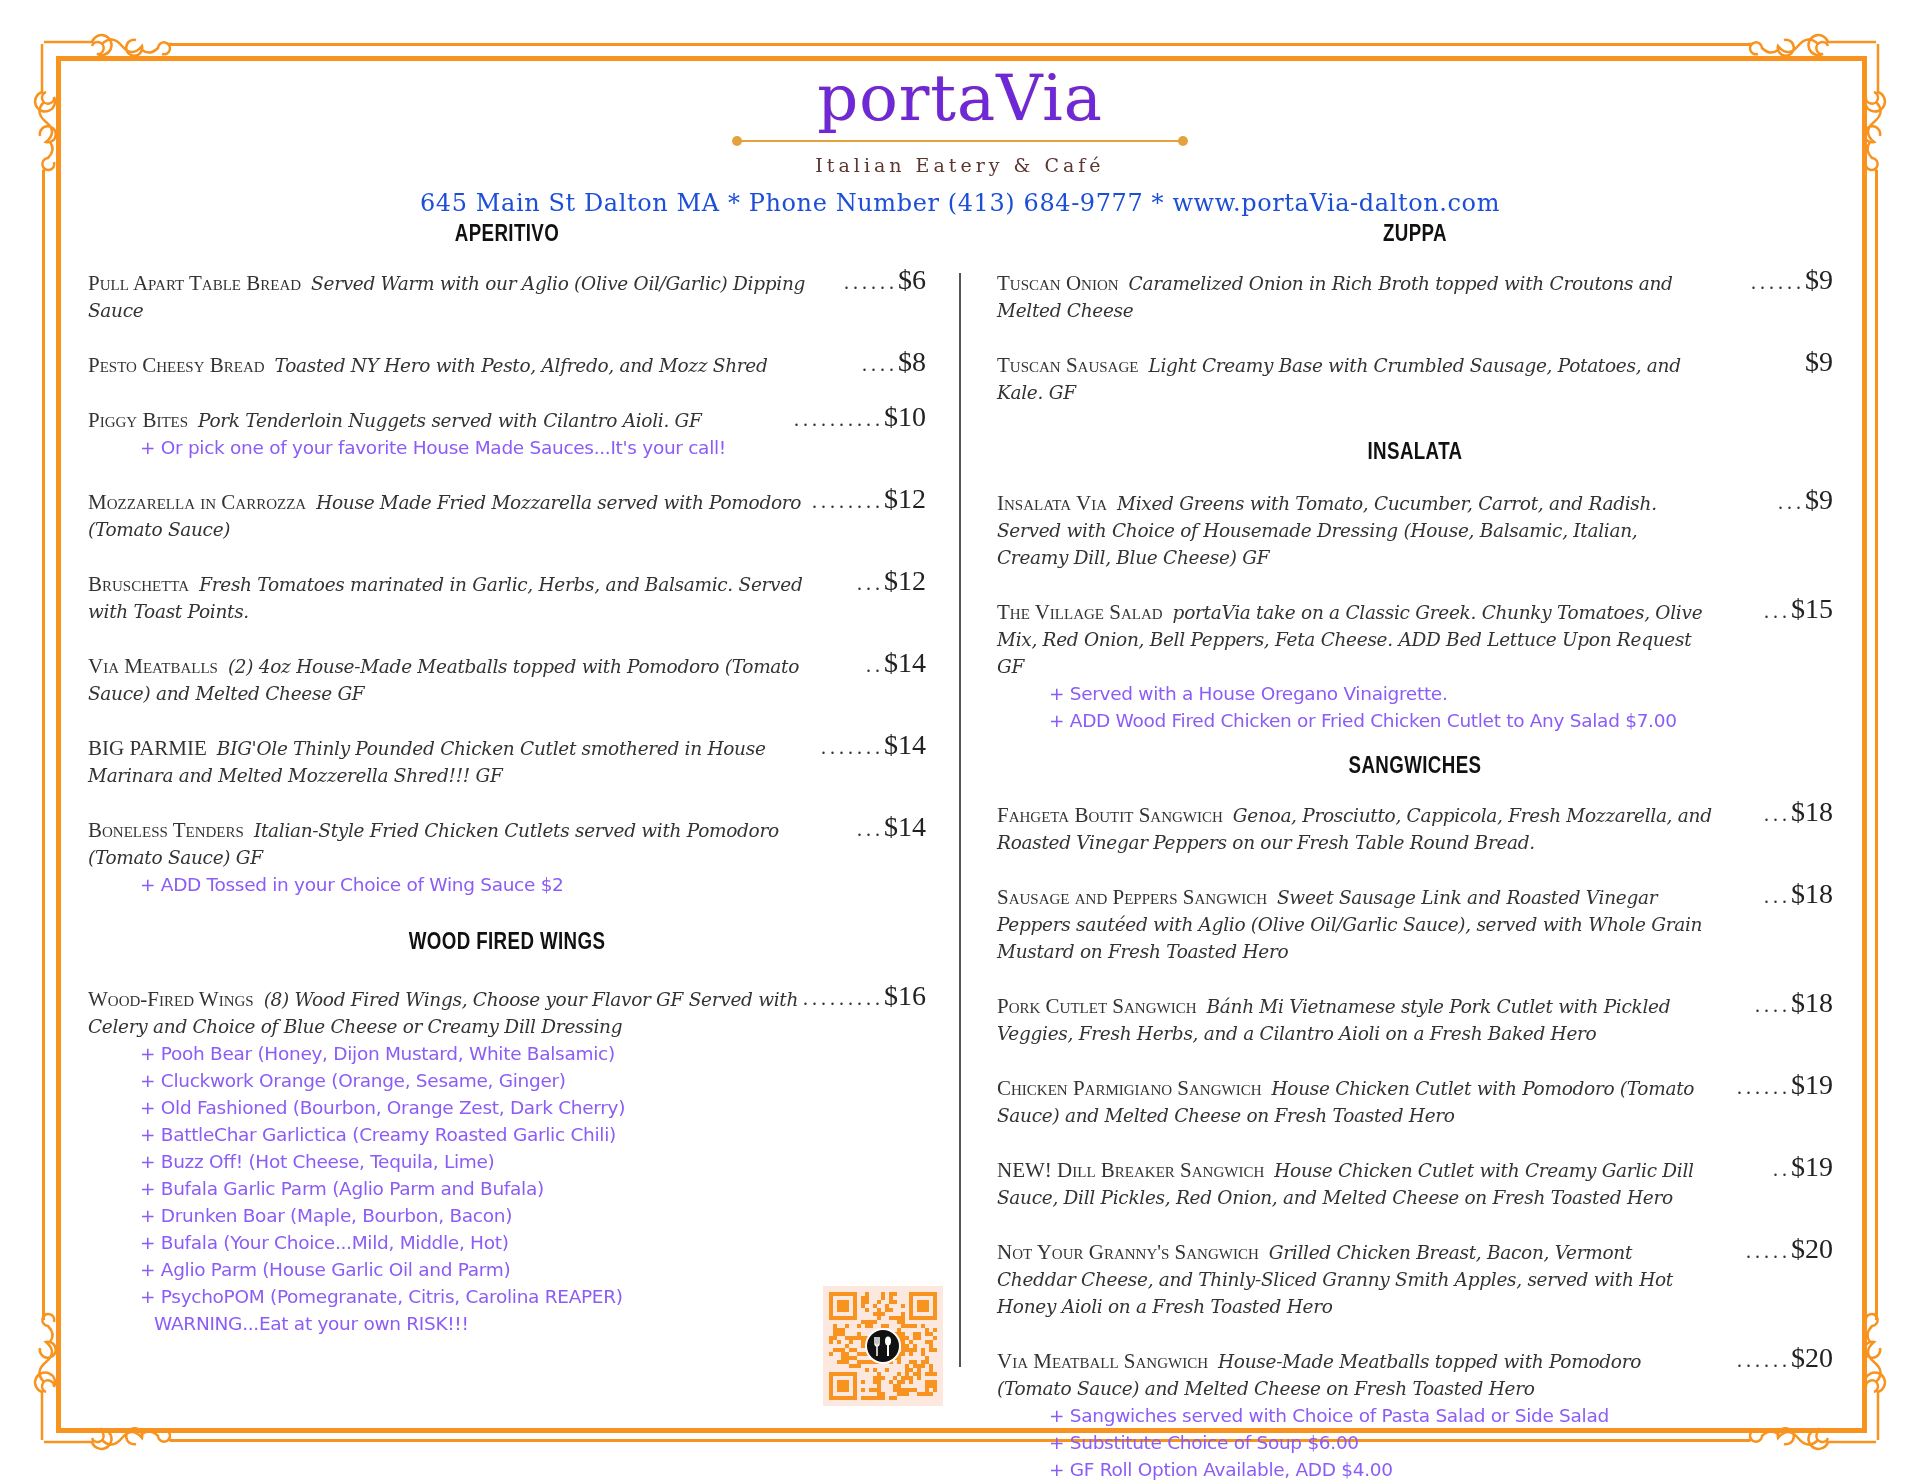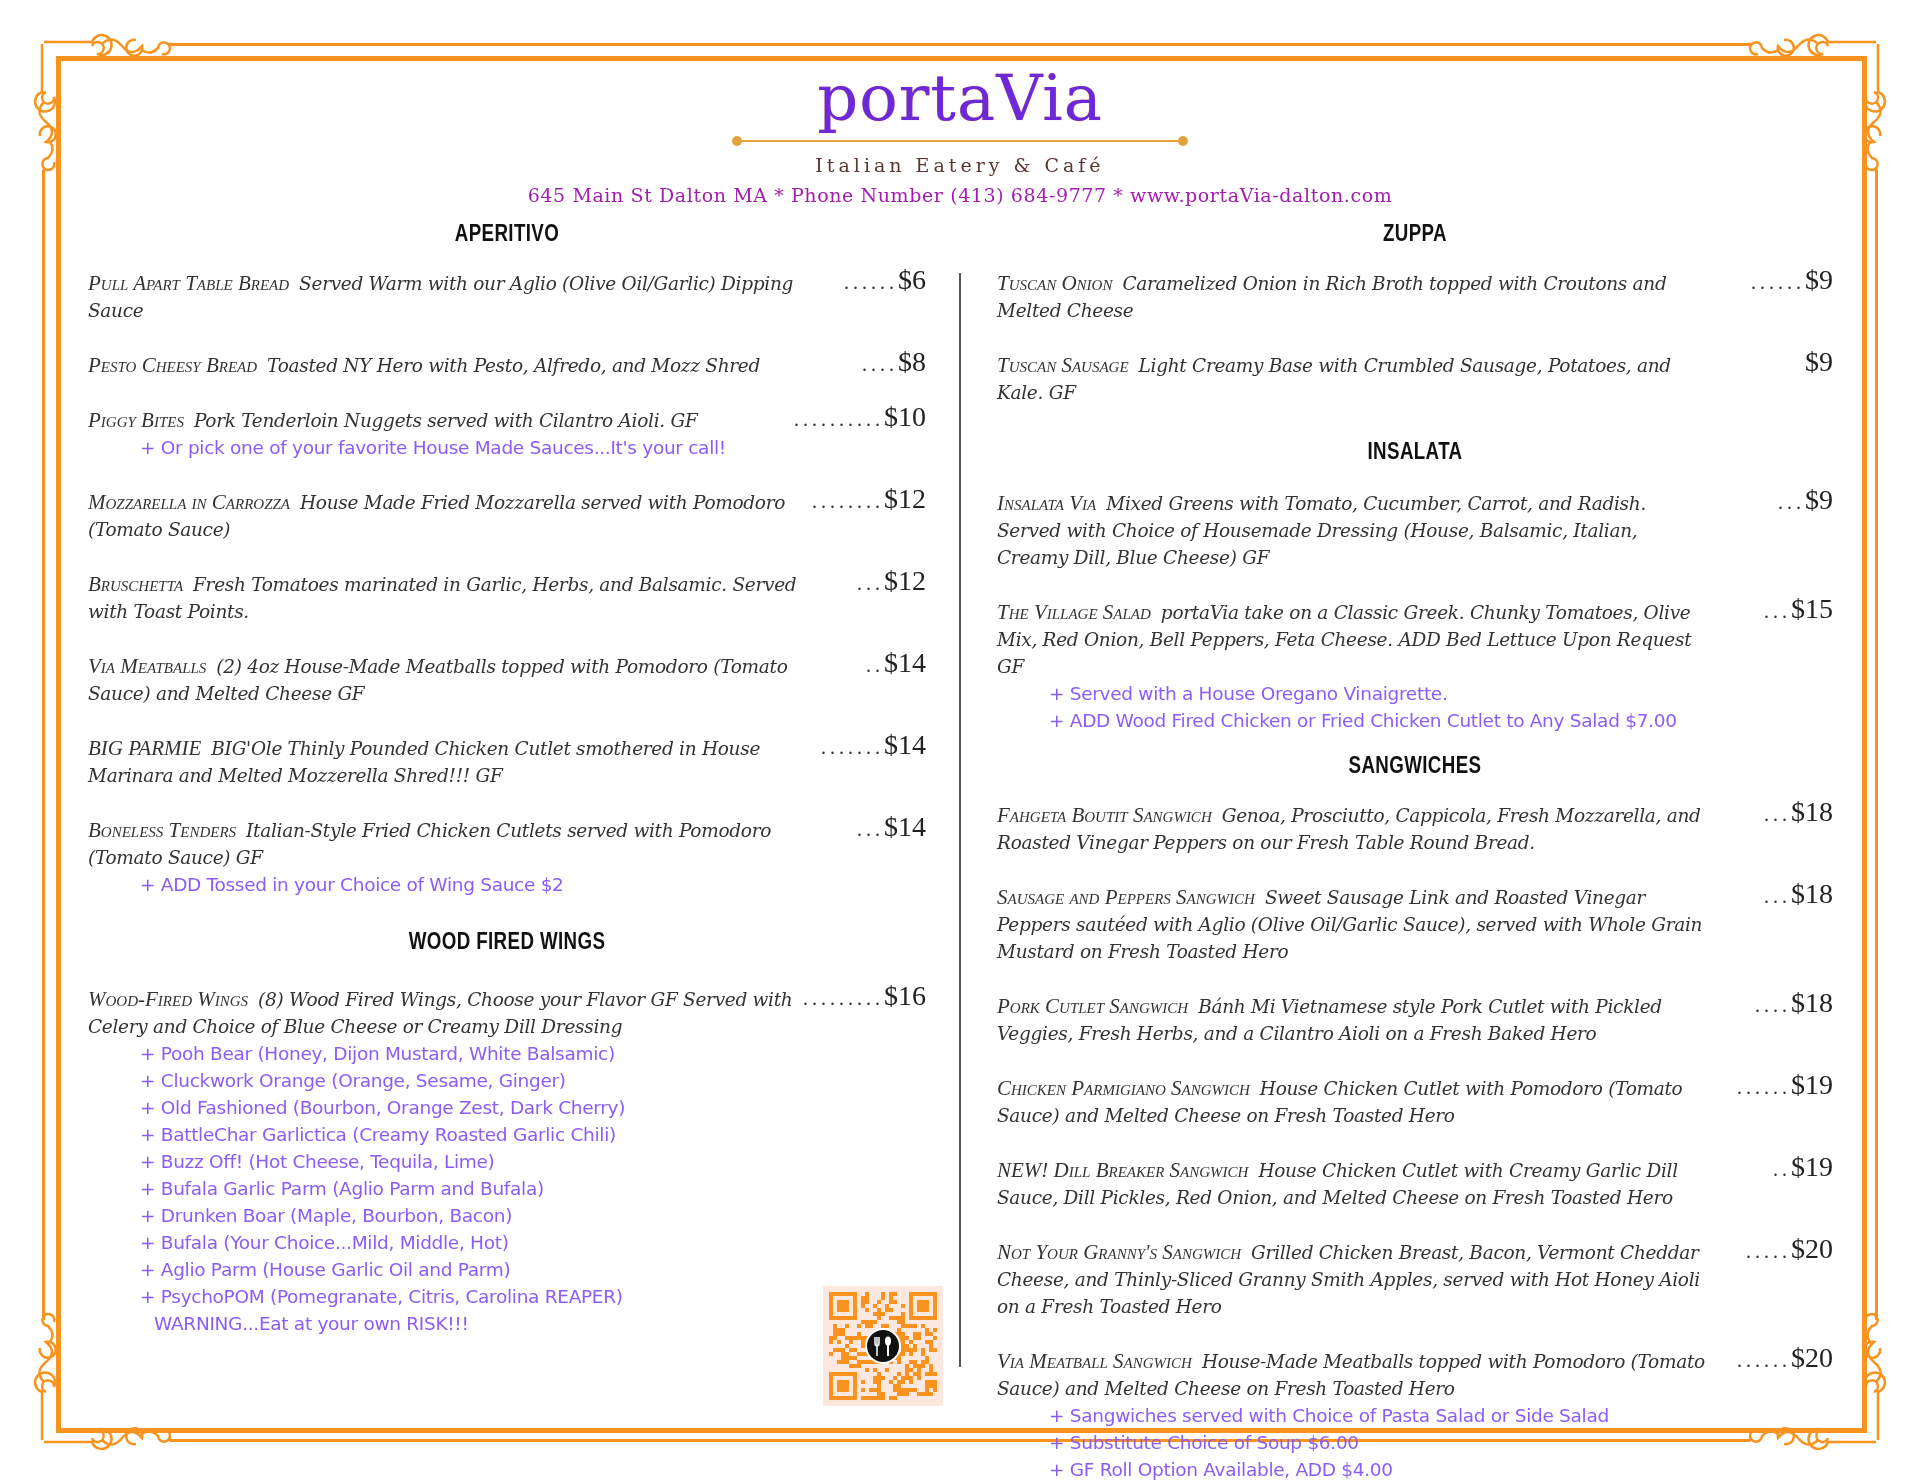--- a/index.html
+++ b/index.html
@@ -23,40 +23,40 @@
   }
   .logo-rule { position:relative; width:456px; height:14px; margin:0 auto; }
   .logo-rule .bar { position:absolute; left:8px; right:8px; top:6px; height:2px; background:#e4a23d; }
   .logo-rule .dot { position:absolute; top:2px; width:10px; height:10px; border-radius:50%; background:#e4a23d; }
   .logo-rule .dot.l { left:0; } .logo-rule .dot.r { right:0; }
   .tagline {
     font-family:"DejaVu Serif", serif; font-size:19px; color:#5b3530; letter-spacing:4px;
     margin-top:4px; line-height:26px;
   }
   .address {
-    font-family:"DejaVu Serif", serif; font-size:19px; color:#a21caf; margin-top:4px; line-height:26px;
+    font-family:"DejaVu Serif", serif; font-size:24px; color:#1d4ed8; margin-top:12px; line-height:26px;
     letter-spacing:0.6px;
   }
 
   .col { position:absolute; top:216px; }
   .col.left { left:88px; width:838px; }
   .col.right { left:997px; width:836px; }
   .divider { position:absolute; left:959px; top:273px; width:2px; height:1094px; background:#555; }
 
   .section-title {
     text-align:center; font-family:"Liberation Sans", sans-serif; font-weight:bold;
     font-size:24px; letter-spacing:0.5px; color:#111;
     transform:scaleX(0.78); transform-origin:center;
     height:34px; line-height:34px;
   }
   .item { position:relative; margin-top:28px; padding-right:0; }
   .item-line {
     font-size:20px; line-height:27px; color:#333; position:relative;
   }
-  .item-name { font-variant:small-caps; font-family:"Liberation Serif", serif; font-size:21px; color:#333;font-style:italic; }
+  .item-name { font-variant:small-caps; font-family:"Liberation Serif", serif; font-size:21px; color:#333; }
   .item-desc { font-style:italic; font-family:"DejaVu Serif", serif; font-size:18.5px; color:#333; letter-spacing:-0.3px; }
   .price-wrap {
     position:absolute; right:0; top:-6px; background:#fff; padding-left:4px;
     font-family:"Liberation Serif", serif; font-size:28px; color:#222; white-space:nowrap;
   }
   .leader { font-size:20px; letter-spacing:4px; color:#333; }
   .note {
     font-family:"DejaVu Sans", sans-serif; font-size:18.5px; line-height:27px; color:#8b5cf6;
     padding-left:52px; letter-spacing:-0.3px;
   }

